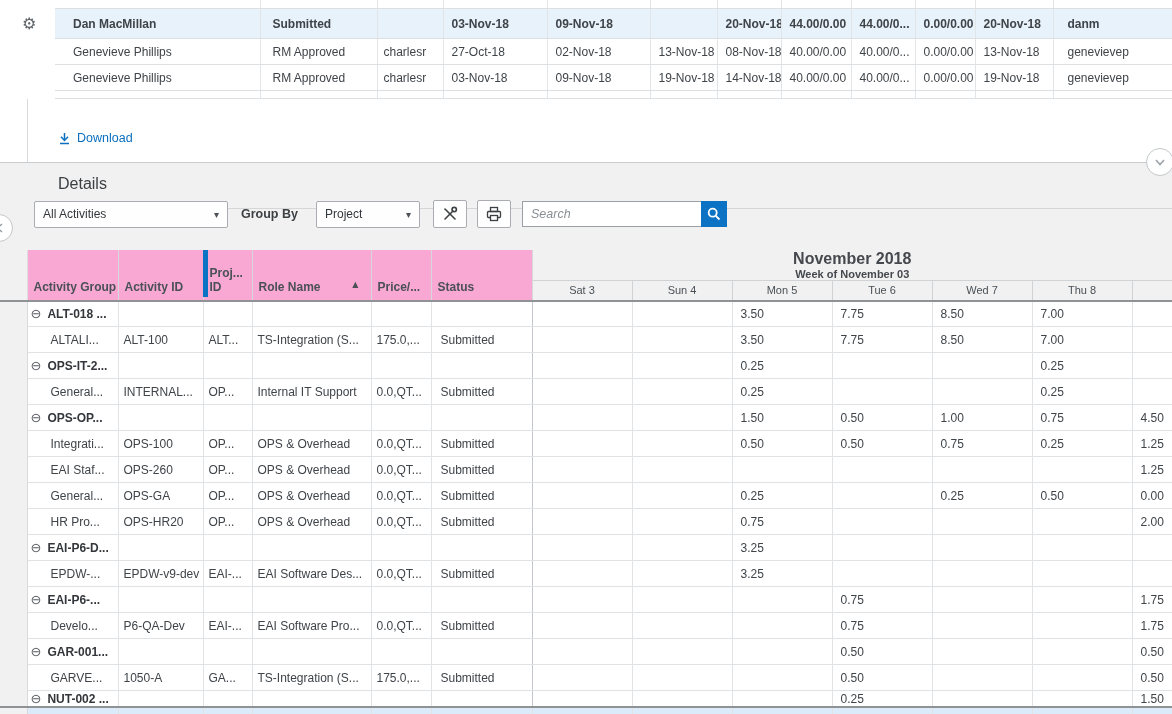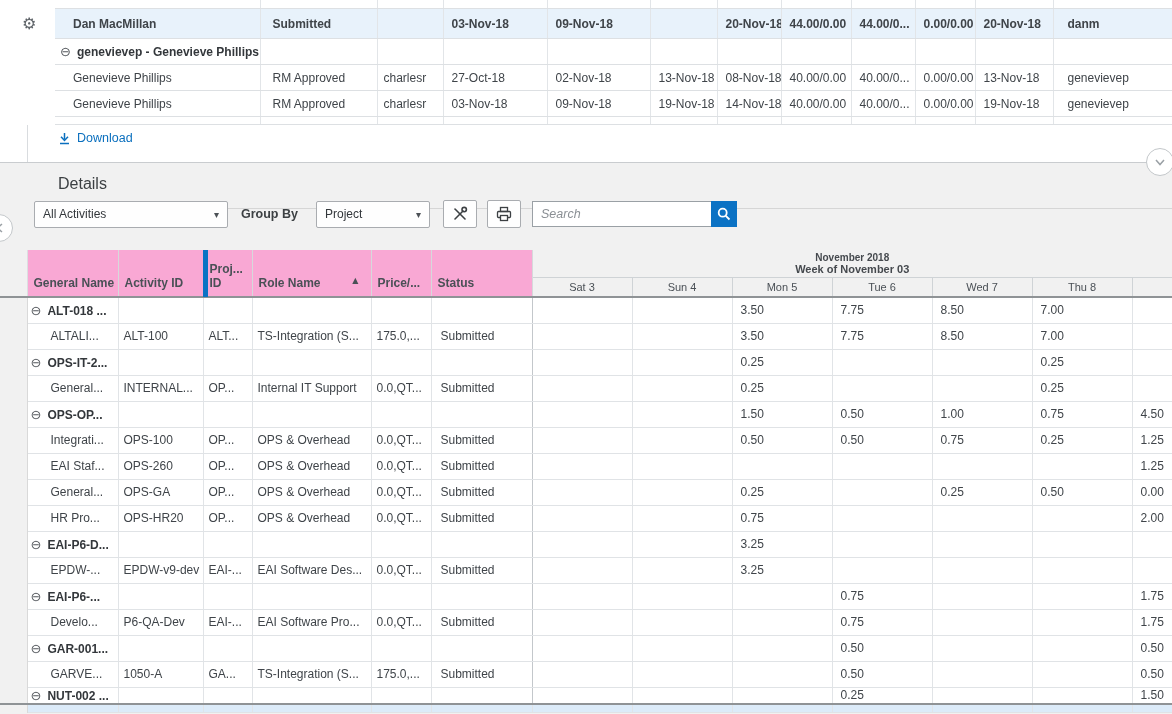--- a/index.html
+++ b/index.html
@@ -42,21 +42,21 @@
   
   .details { position:absolute; left:0; top:163px; width:1172px; height:551px; background:#f1f1f1; }
   .details-title { position:absolute; left:58px; top:12px; font-size:16px; font-weight:400; color:#3c4043; }
   .details-rule { position:absolute; left:58px; top:45px; right:0; height:1px; background:#d6d6d6; }
 
   .toolbar { position:absolute; left:34px; top:37px; height:28px; display:flex; align-items:center; }
   .select { height:27px; background:#fefefe; border:1px solid #a9acb0; border-radius:2px;
             display:flex; align-items:center; padding:0 8px; color:#33373b; cursor:pointer; }
   .select .caret { margin-left:auto; font-family:"DejaVu Sans",sans-serif; font-size:10px; color:#4c5156; }
   .sel-filter { width:194px; }
-  .sel-group { width:114px; margin-left:17px; }
+  .sel-group { width:104px; margin-left:17px; }
   .groupby { margin-left:13px; font-weight:700; color:#3c4043; font-size:12.5px; width:58px; }
   .tbtn { width:34px; height:28px; background:#fefefe; border:1px solid #a9acb0; border-radius:2px;
           display:flex; align-items:center; justify-content:center; cursor:pointer; }
   .tbtn.wrench { margin-left:13px; } .tbtn.print { margin-left:10px; }
   .search-wrap { margin-left:11px; display:flex; height:26px; }
   .search-wrap input { width:179px; height:26px; border:1px solid #9aa0a5; border-right:none; padding:0 8px;
                        font-family:"Liberation Sans",sans-serif; font-size:12.5px; color:#33373b; outline:none; }
   .search-wrap input::placeholder { font-style:italic; color:#8a8f94; }
   .search-btn { width:26px; height:26px; background:#0b72c4; border:1px solid #0b72c4; display:flex;
                 align-items:center; justify-content:center; cursor:pointer; }
@@ -64,21 +64,21 @@
   
   .dgrid { position:absolute; left:0; top:87px; }
   .dgrid-blue-bar { position:absolute; left:203px; top:0; width:5px; height:47px; background:#0b72c4; z-index:3; }
   table.dtable th { font-size:12px; }
   .dtable th.left { vertical-align:bottom; text-align:left; padding:0 0 6px 6px; background:#f9a8d4;
                     border-right:1px solid #d6d9db; border-bottom:2px solid #8f9396; font-weight:700; color:#4a5056;
                     white-space:nowrap; overflow:hidden; }
   .dtable th.gutterh { border-right:1px solid #dcdfe1; border-bottom:2px solid #8f9396; background:#f1f1f1; }
   .dtable th.monthweek { height:27px; background:#f1f1f1; border-bottom:1px solid #cfd3d6; vertical-align:middle;
                          text-align:center; font-weight:700; color:#45494e; padding:0; }
-  .mw1 { font-size:10px; } .mw2 { font-size:11px; }
+  .mw1 { font-size:16px; } .mw2 { font-size:11px; }
   .dtable th.day { height:20px; background:#f1f1f1; border-left:1px solid #cfd3d6; border-bottom:2px solid #8f9396;
                    text-align:center; font-weight:400; font-size:11px; color:#4a5056; vertical-align:middle; }
   .dtable th.role span.sort { float:right; margin-right:12px; font-family:"DejaVu Sans",sans-serif; font-size:8px; color:#4a5056; }
 
   .dtable td { height:26px; background:#fff; }
   .dtable td.gut { background:#f1f1f1; border-right:1px solid #d9d9d9; border-bottom:none; }
   .dtable td.c { border-right:1px solid #e1e4e7; border-bottom:1px solid #e0e3e6; padding-left:5px; color:#3f4449; }
   .dtable td.c.statusc { padding-left:9px; border-right:1px solid #c3c7cb; }
   .dtable td.iname { padding-left:23px; }
   .dtable td.gname { padding-left:3px; font-weight:700; color:#33373b; }
@@ -183,35 +183,20 @@
             <td class="appr"></td>
             <td class="c">03-Nov-18</td>
             <td class="c">09-Nov-18</td>
             <td class="c"></td>
             <td class="c">20-Nov-18</td>
             <td class="c">44.00/0.00</td>
             <td class="c">44.00/0...</td>
             <td class="c">0.00/0.00</td>
             <td class="c">20-Nov-18</td>
             <td class="user">danm</td>
-          </tr>
-          <tr class="group">
-            <td class="g"></td>
-            <td class="name"><span class="mico">⊖</span><span>genevievep - Genevieve Phillips</span></td>
-            <td></td>
-            <td></td>
-            <td></td>
-            <td></td>
-            <td></td>
-            <td></td>
-            <td></td>
-            <td></td>
-            <td></td>
-            <td></td>
-            <td></td>
           </tr>
           <tr class="item">
             <td class="g"></td>
             <td class="name">Genevieve Phillips</td>
             <td class="status">RM Approved</td>
             <td class="appr">charlesr</td>
             <td class="c">27-Oct-18</td>
             <td class="c">02-Nov-18</td>
             <td class="c">13-Nov-18</td>
             <td class="c">08-Nov-18</td>
@@ -332,21 +317,21 @@
             <col style="width:100px">
             <col style="width:100px">
           <col style="width:100px">
             <col style="width:100px">
             <col style="width:40px">
         </colgroup>
         <thead>
           <tr>
             <th class="gutterh" rowspan="2"></th>
             <th class="left" rowspan="2">
-              <span>General Name</span></th>
+              <span>Activity Group</span></th>
             <th class="left" rowspan="2">
               <span>Activity ID</span></th>
             <th class="left" rowspan="2">
               <div>Proj...</div>
               <div>ID</div>
               </th>
             <th class="left role" rowspan="2">
               <span>Role Name</span>
               <span class="sort">▲</span></th>
             <th class="left" rowspan="2">

